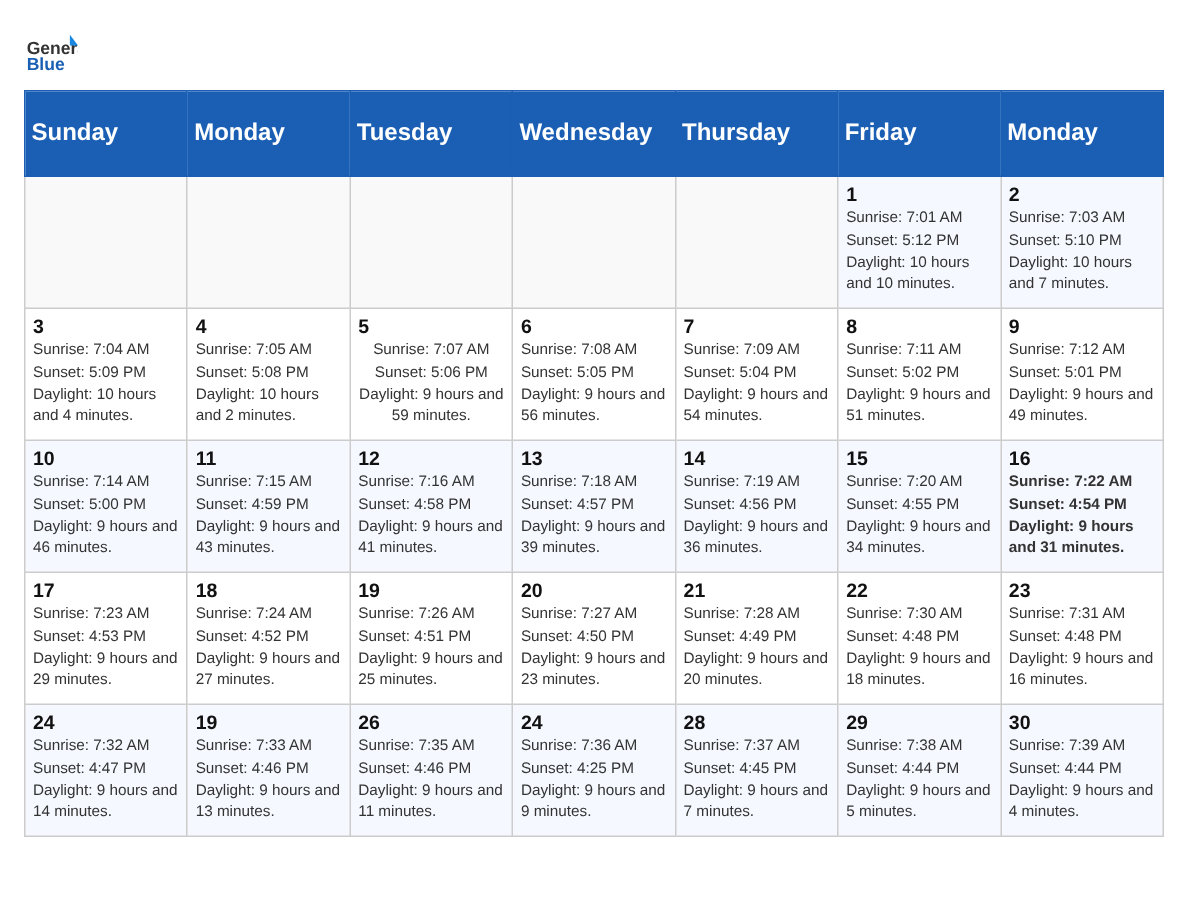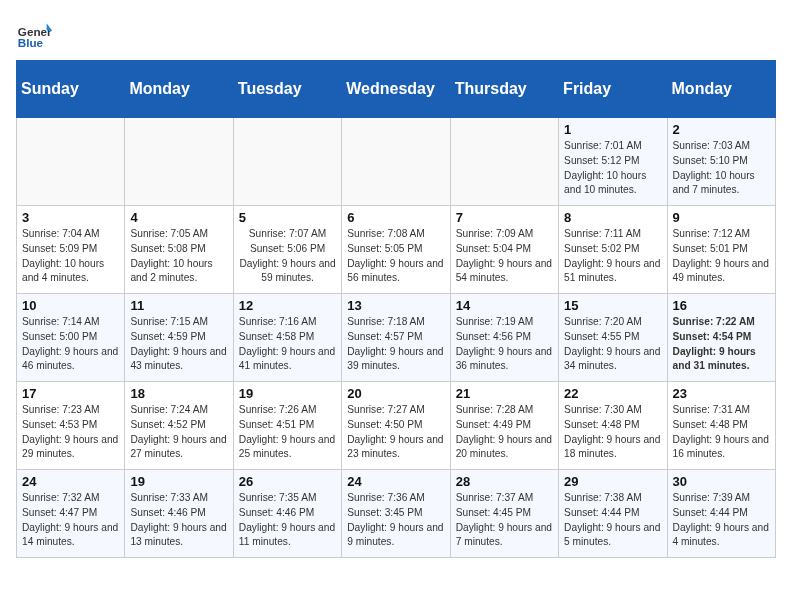--- a/index.html
+++ b/index.html
@@ -276,21 +276,21 @@
         </td>
         <td>
           <div class="day-number">26</div>
           <div class="day-info" style="white-space: pre-line;">Sunrise: 7:35 AM
 Sunset: 4:46 PM
 Daylight: 9 hours and 11 minutes.</div>
         </td>
         <td>
           <div class="day-number">24</div>
           <div class="day-info" style="white-space: pre-line;">Sunrise: 7:36 AM
-Sunset: 3:45 PM
+Sunset: 4:25 PM
 Daylight: 9 hours and 9 minutes.</div>
         </td>
         <td>
           <div class="day-number">28</div>
           <div class="day-info" style="white-space: pre-line;">Sunrise: 7:37 AM
 Sunset: 4:45 PM
 Daylight: 9 hours and 7 minutes.</div>
         </td>
         <td>
           <div class="day-number">29</div>

